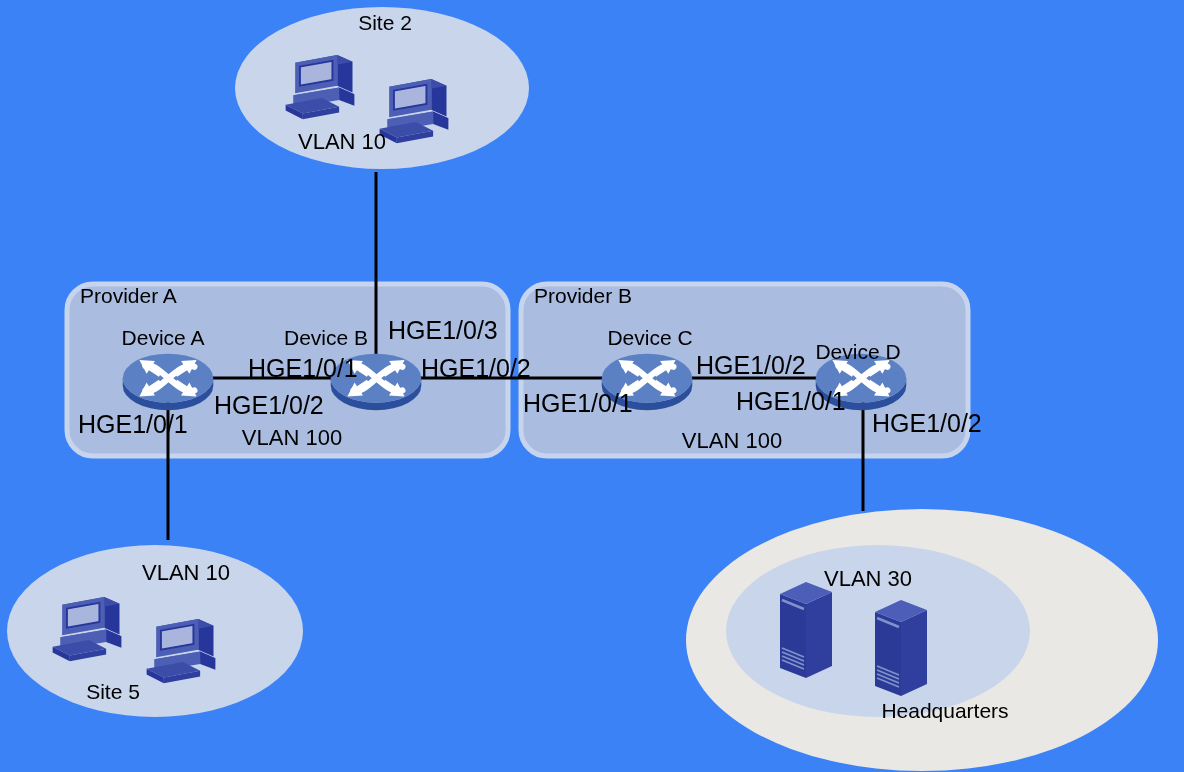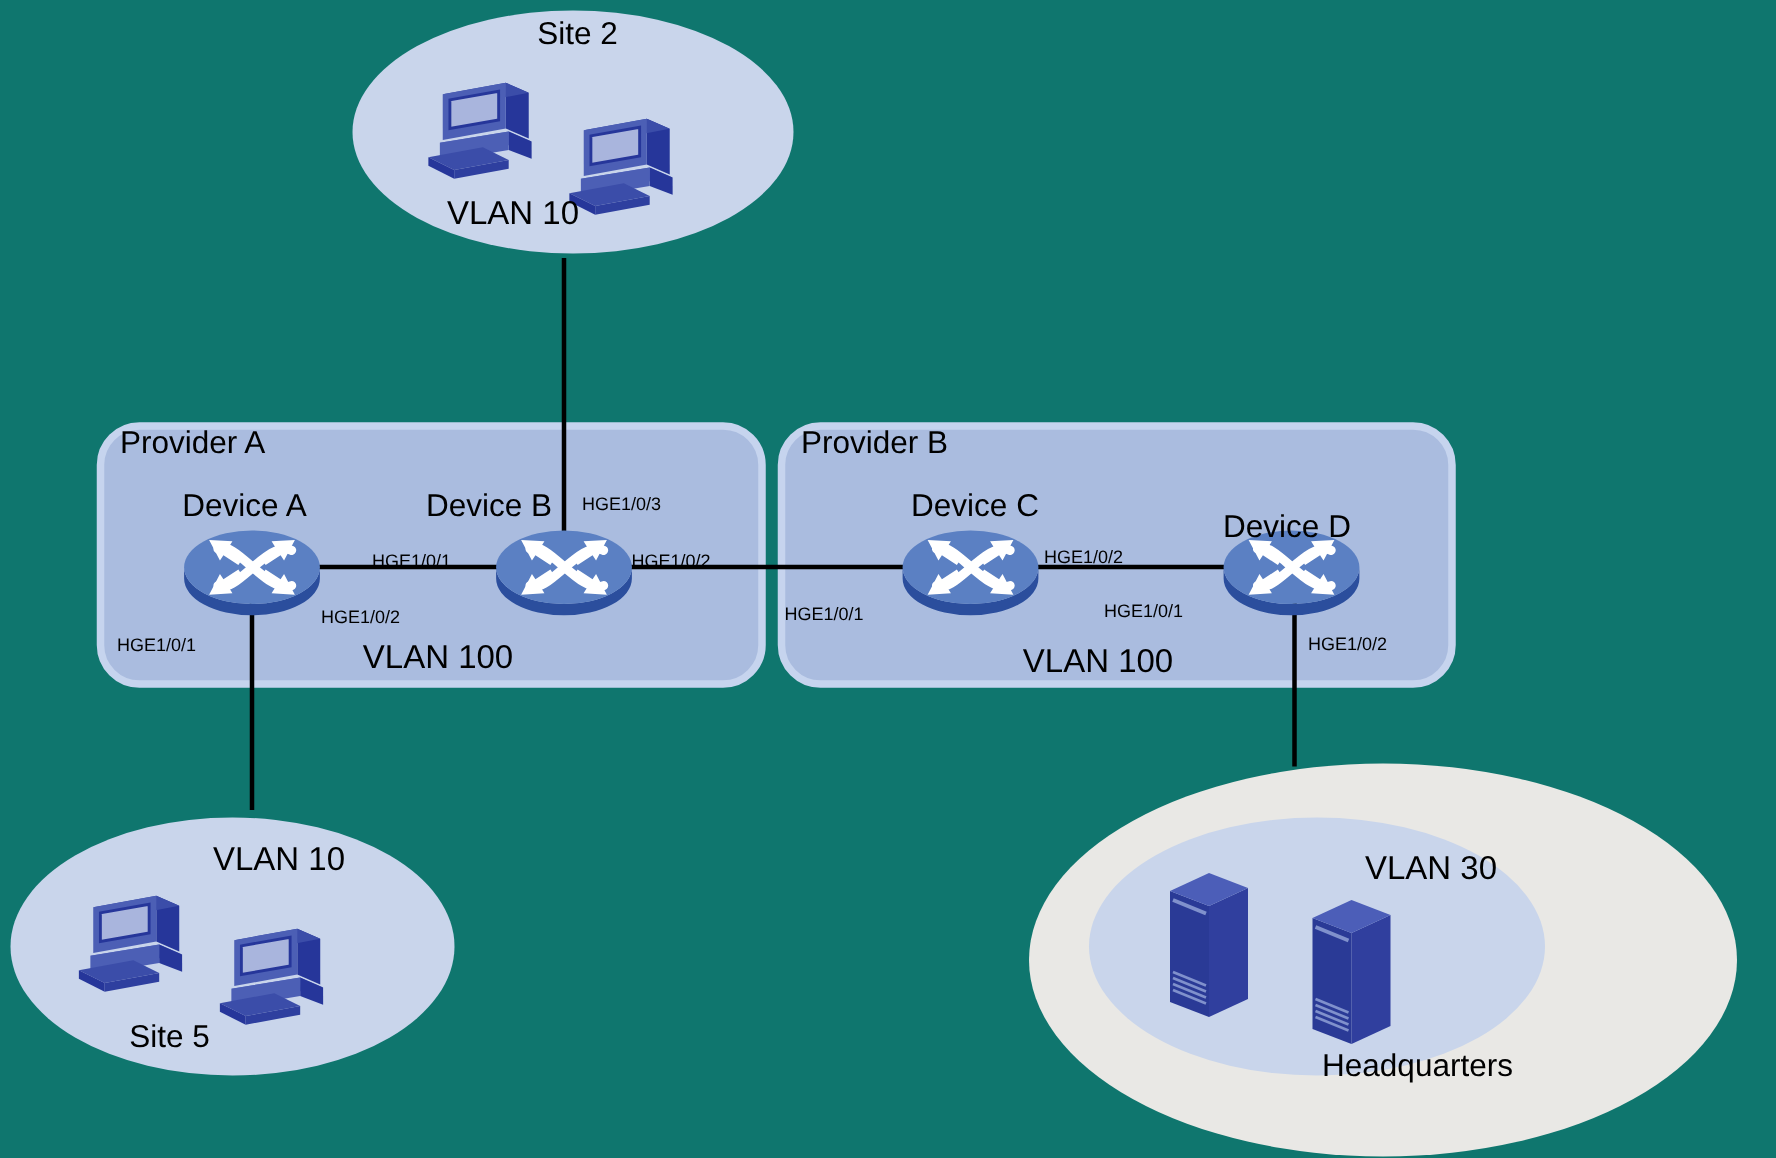--- a/index.html
+++ b/index.html
@@ -1,22 +1,22 @@
 <!DOCTYPE html>
 <html><head>
 <meta charset="utf-8">
 <style>
   html,body{margin:0;padding:0;background:#000;}
-  .stage{position:relative;width:1184px;height:772px;background:#0f766e;overflow:hidden;
+  .stage{position:relative;width:1184px;height:772px;background:#3b82f6;overflow:hidden;
          font-family:"Liberation Sans",sans-serif;}
   .layer{position:absolute;left:0;top:0;}
   .icon{position:absolute;line-height:0;}
   .lbl{position:absolute;color:#000;white-space:nowrap;line-height:1.1;}
   .ctr{transform:translateX(-50%);}
-  .t20{font-size:12px;margin-top:13px;}
+  .t20{font-size:25px;}
   .t21{font-size:21px;}
   .t22{font-size:22px;}
   .defs{position:absolute;width:0;height:0;overflow:hidden;}
 </style>
 </head>
 <body>
 
 <svg class="defs" aria-hidden="true">
   <defs>
     <g id="sym-router">
@@ -134,16 +134,16 @@
   <div class="lbl ctr t21" style="left:858px;top:340px">Device D</div>
   <div class="lbl t20" style="left:523px;top:390px">HGE1/0/1</div>
   <div class="lbl t20" style="left:696px;top:352px">HGE1/0/2</div>
   <div class="lbl t20" style="left:736px;top:388px">HGE1/0/1</div>
   <div class="lbl t20" style="left:872px;top:410px">HGE1/0/2</div>
   <div class="lbl ctr t22" style="left:732px;top:429px">VLAN 100</div>
 
   <div class="lbl ctr t22" style="left:186px;top:561px">VLAN 10</div>
   <div class="lbl ctr t21" style="left:113px;top:680px">Site 5</div>
 
-  <div class="lbl ctr t22" style="left:954px;top:567px">VLAN 30</div>
+  <div class="lbl ctr t22" style="left:868px;top:567px">VLAN 30</div>
   <div class="lbl ctr t21" style="left:945px;top:699px">Headquarters</div>
 
 </div>
 
 </body></html>

